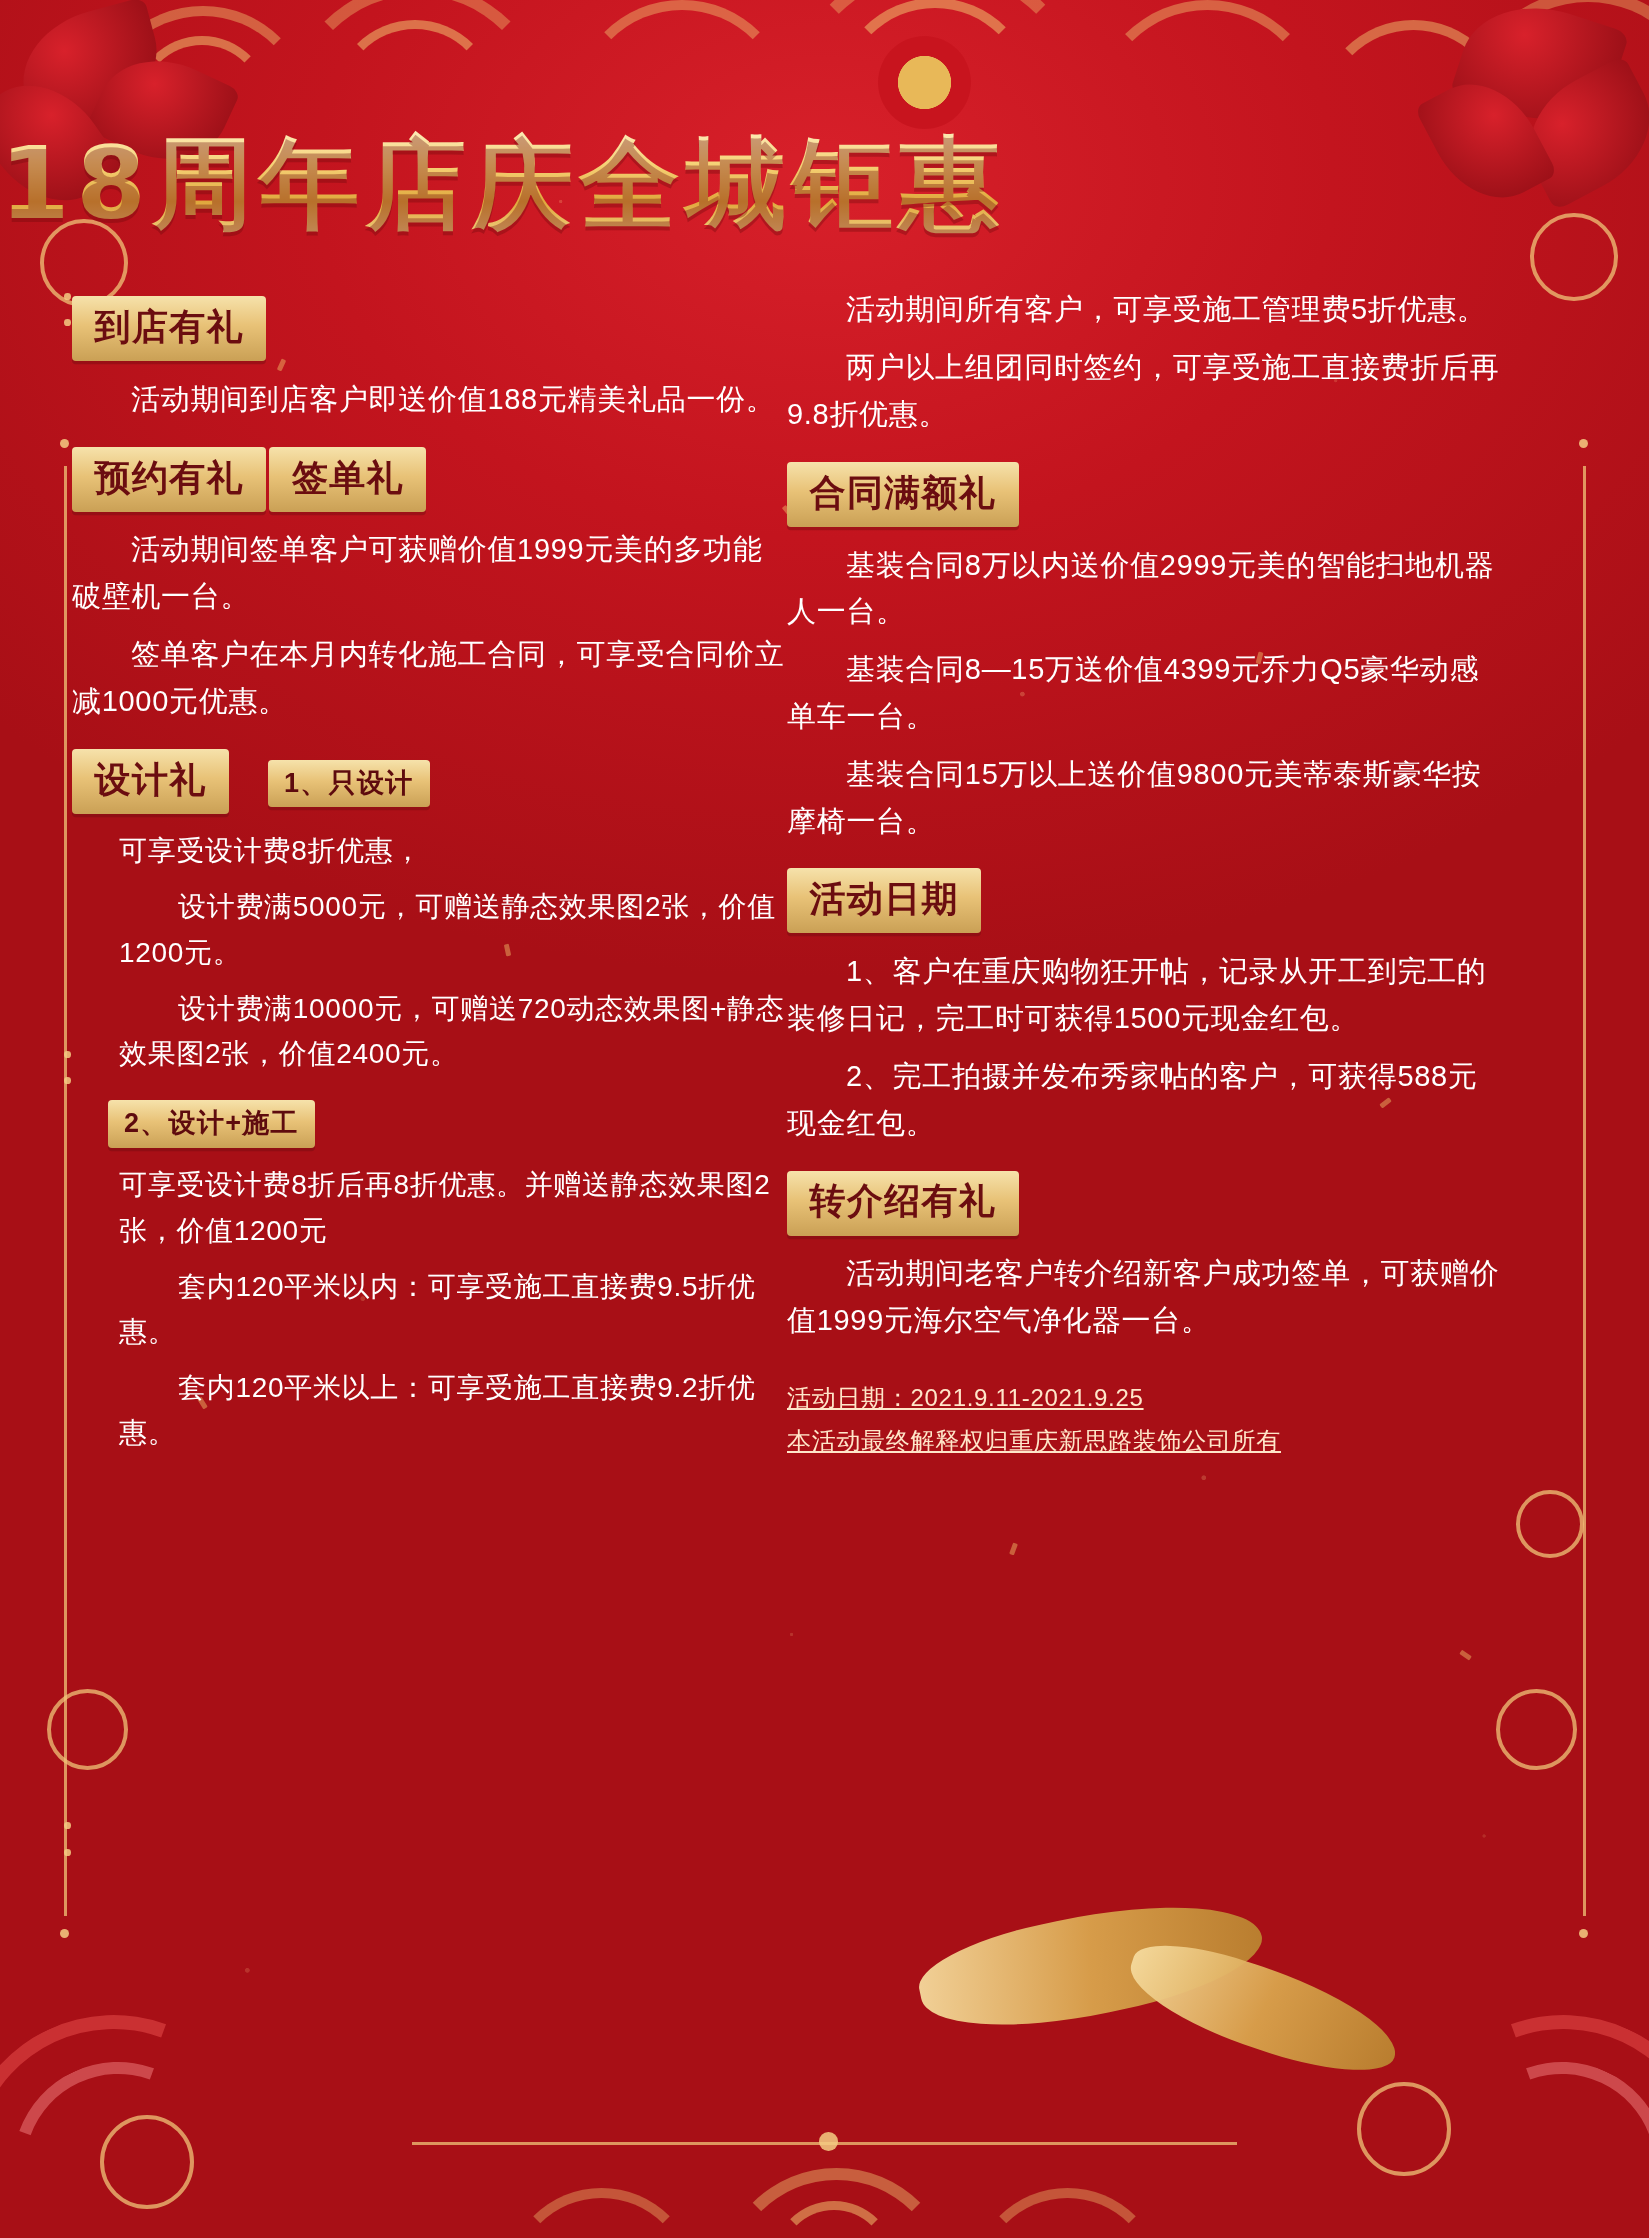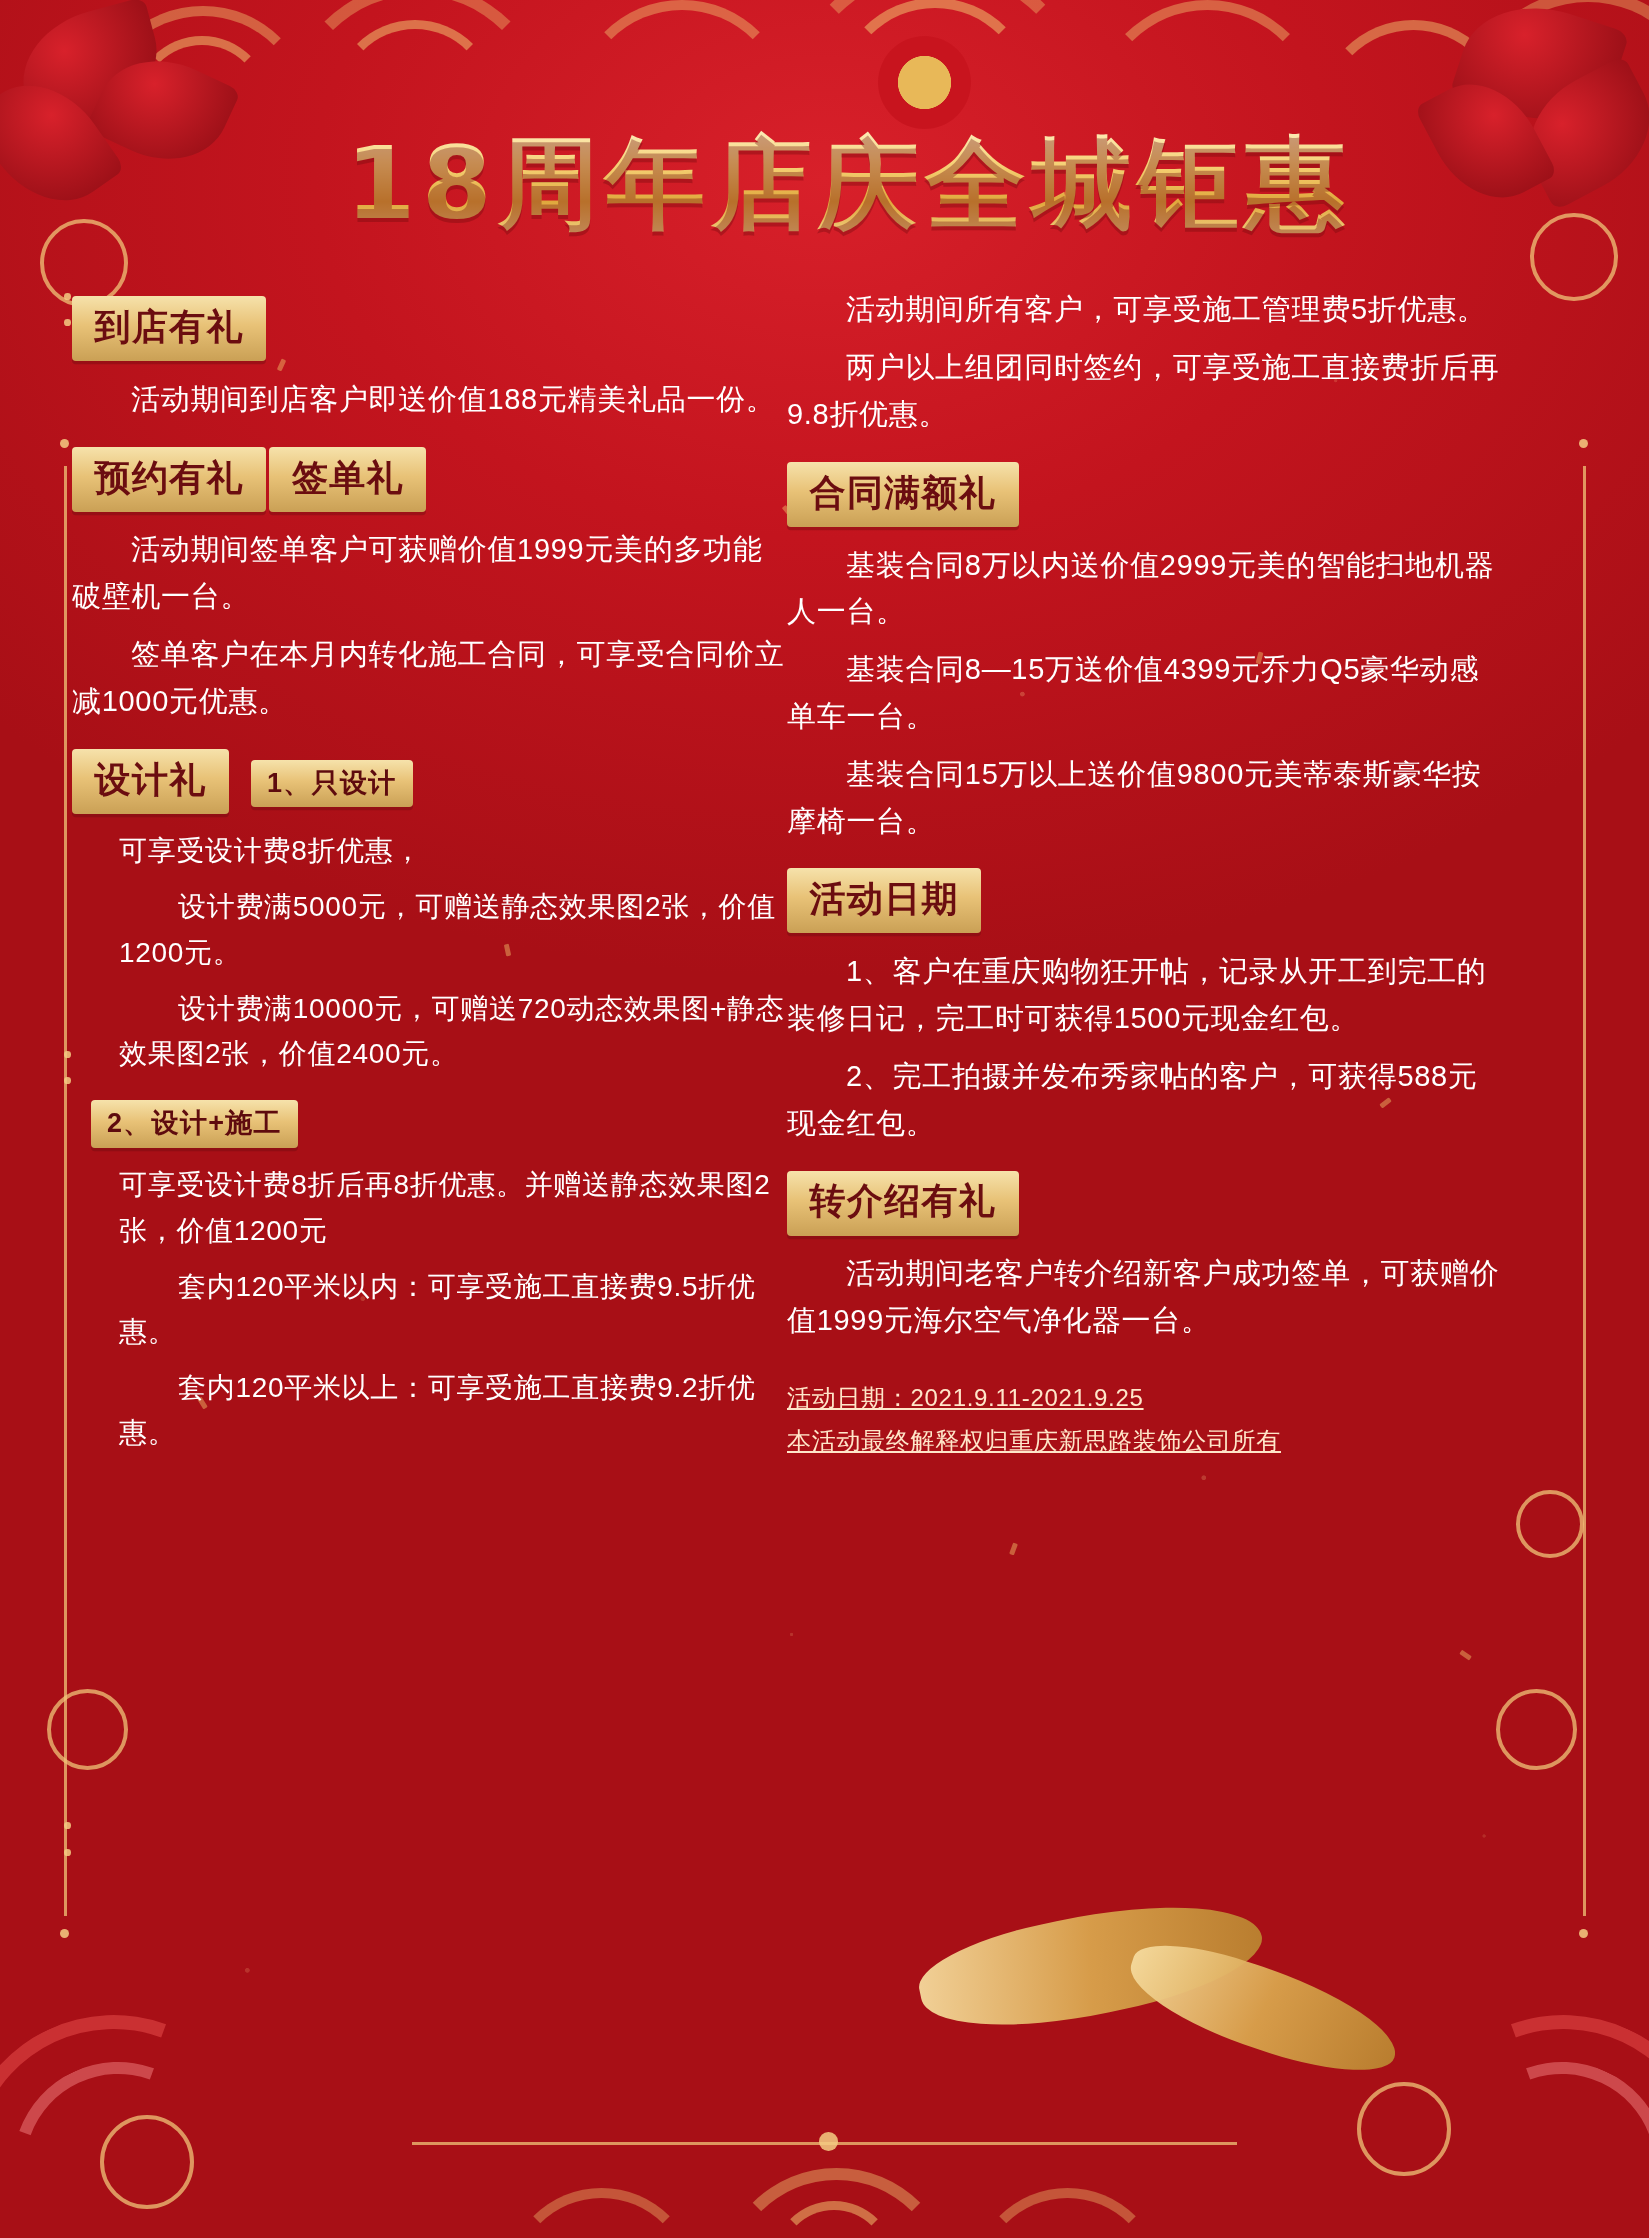--- a/index.html
+++ b/index.html
@@ -47,21 +47,21 @@
   
   .frame-line {
     position: absolute; background: rgba(240,196,120,.75);
   }
   .frame-dot {
     position: absolute; width: 9.3px; height: 9.3px; border-radius: 50%;
     background: rgba(245,205,130,.85);
   }
   
   .title-wrap {
-    position: absolute; top: 118px; left: 0; width: 1328px; text-align: right; padding-left: 24px;
+    position: absolute; top: 118px; left: 0; width: 1328px; text-align: left;
   }
   .title {
     display: inline-block;
     font-size: 100px;
     font-weight: bold;
     letter-spacing: 6.7px;
     background: linear-gradient(180deg, #fff4cf 0%, #f6d277 34%, #e0a83c 62%, #f7e0a2 100%);
     -webkit-background-clip: text;
     background-clip: text;
     color: transparent;
@@ -92,21 +92,21 @@
     font-weight: bold;
     color: #6b0d10;
     background: linear-gradient(180deg, #f6e2ab 0%, #e8c277 45%, #caa055 100%);
     border-radius: 4px;
     box-shadow: 0 3.3px 0 rgba(100,12,14,.35);
     letter-spacing: 1.3px;
   }
   .plaque.small {
     font-size: 27px;
     padding: 4.7px 16px 6.7px 16px;
-    margin-left: 19px;
+    margin-left: 36px;
     color: #5e0b0e;
   }
   
   p.para {
     margin: 10.6px 0 6.7px 0;
     font-size: 29px;
     line-height: 1.62;
     text-indent: 59px;
     color: #ffffff;
     letter-spacing: 0.7px;

